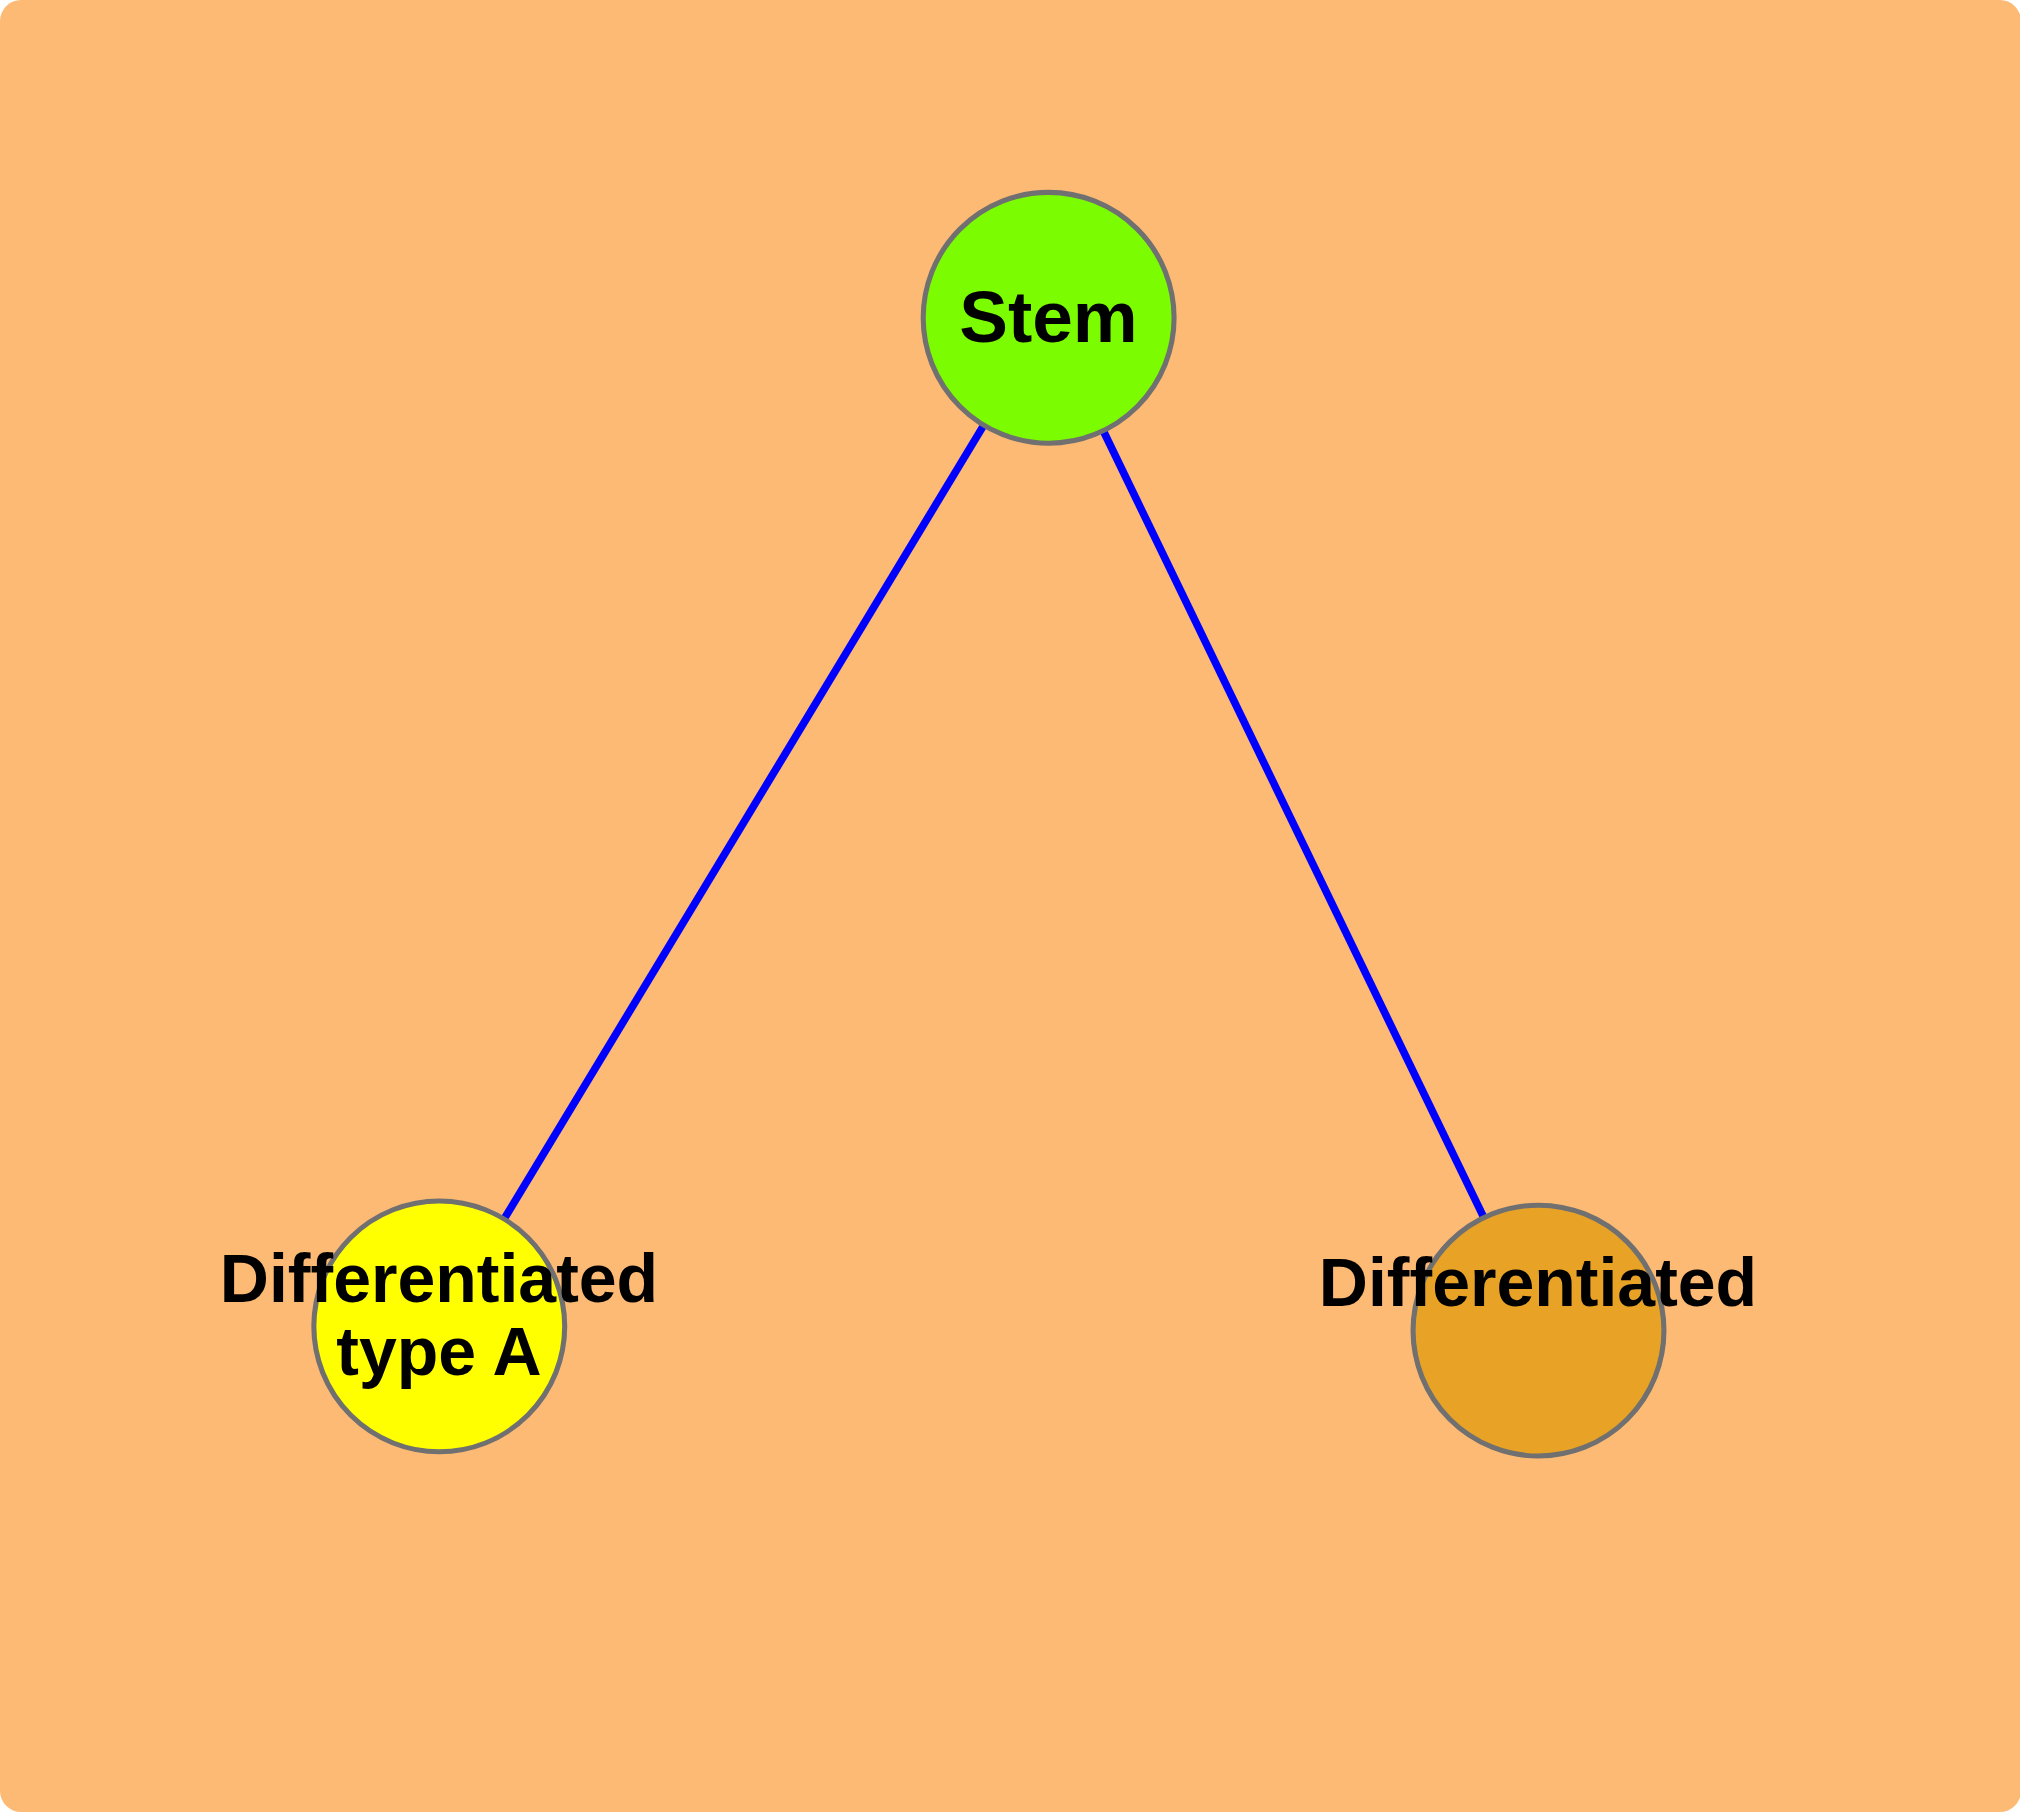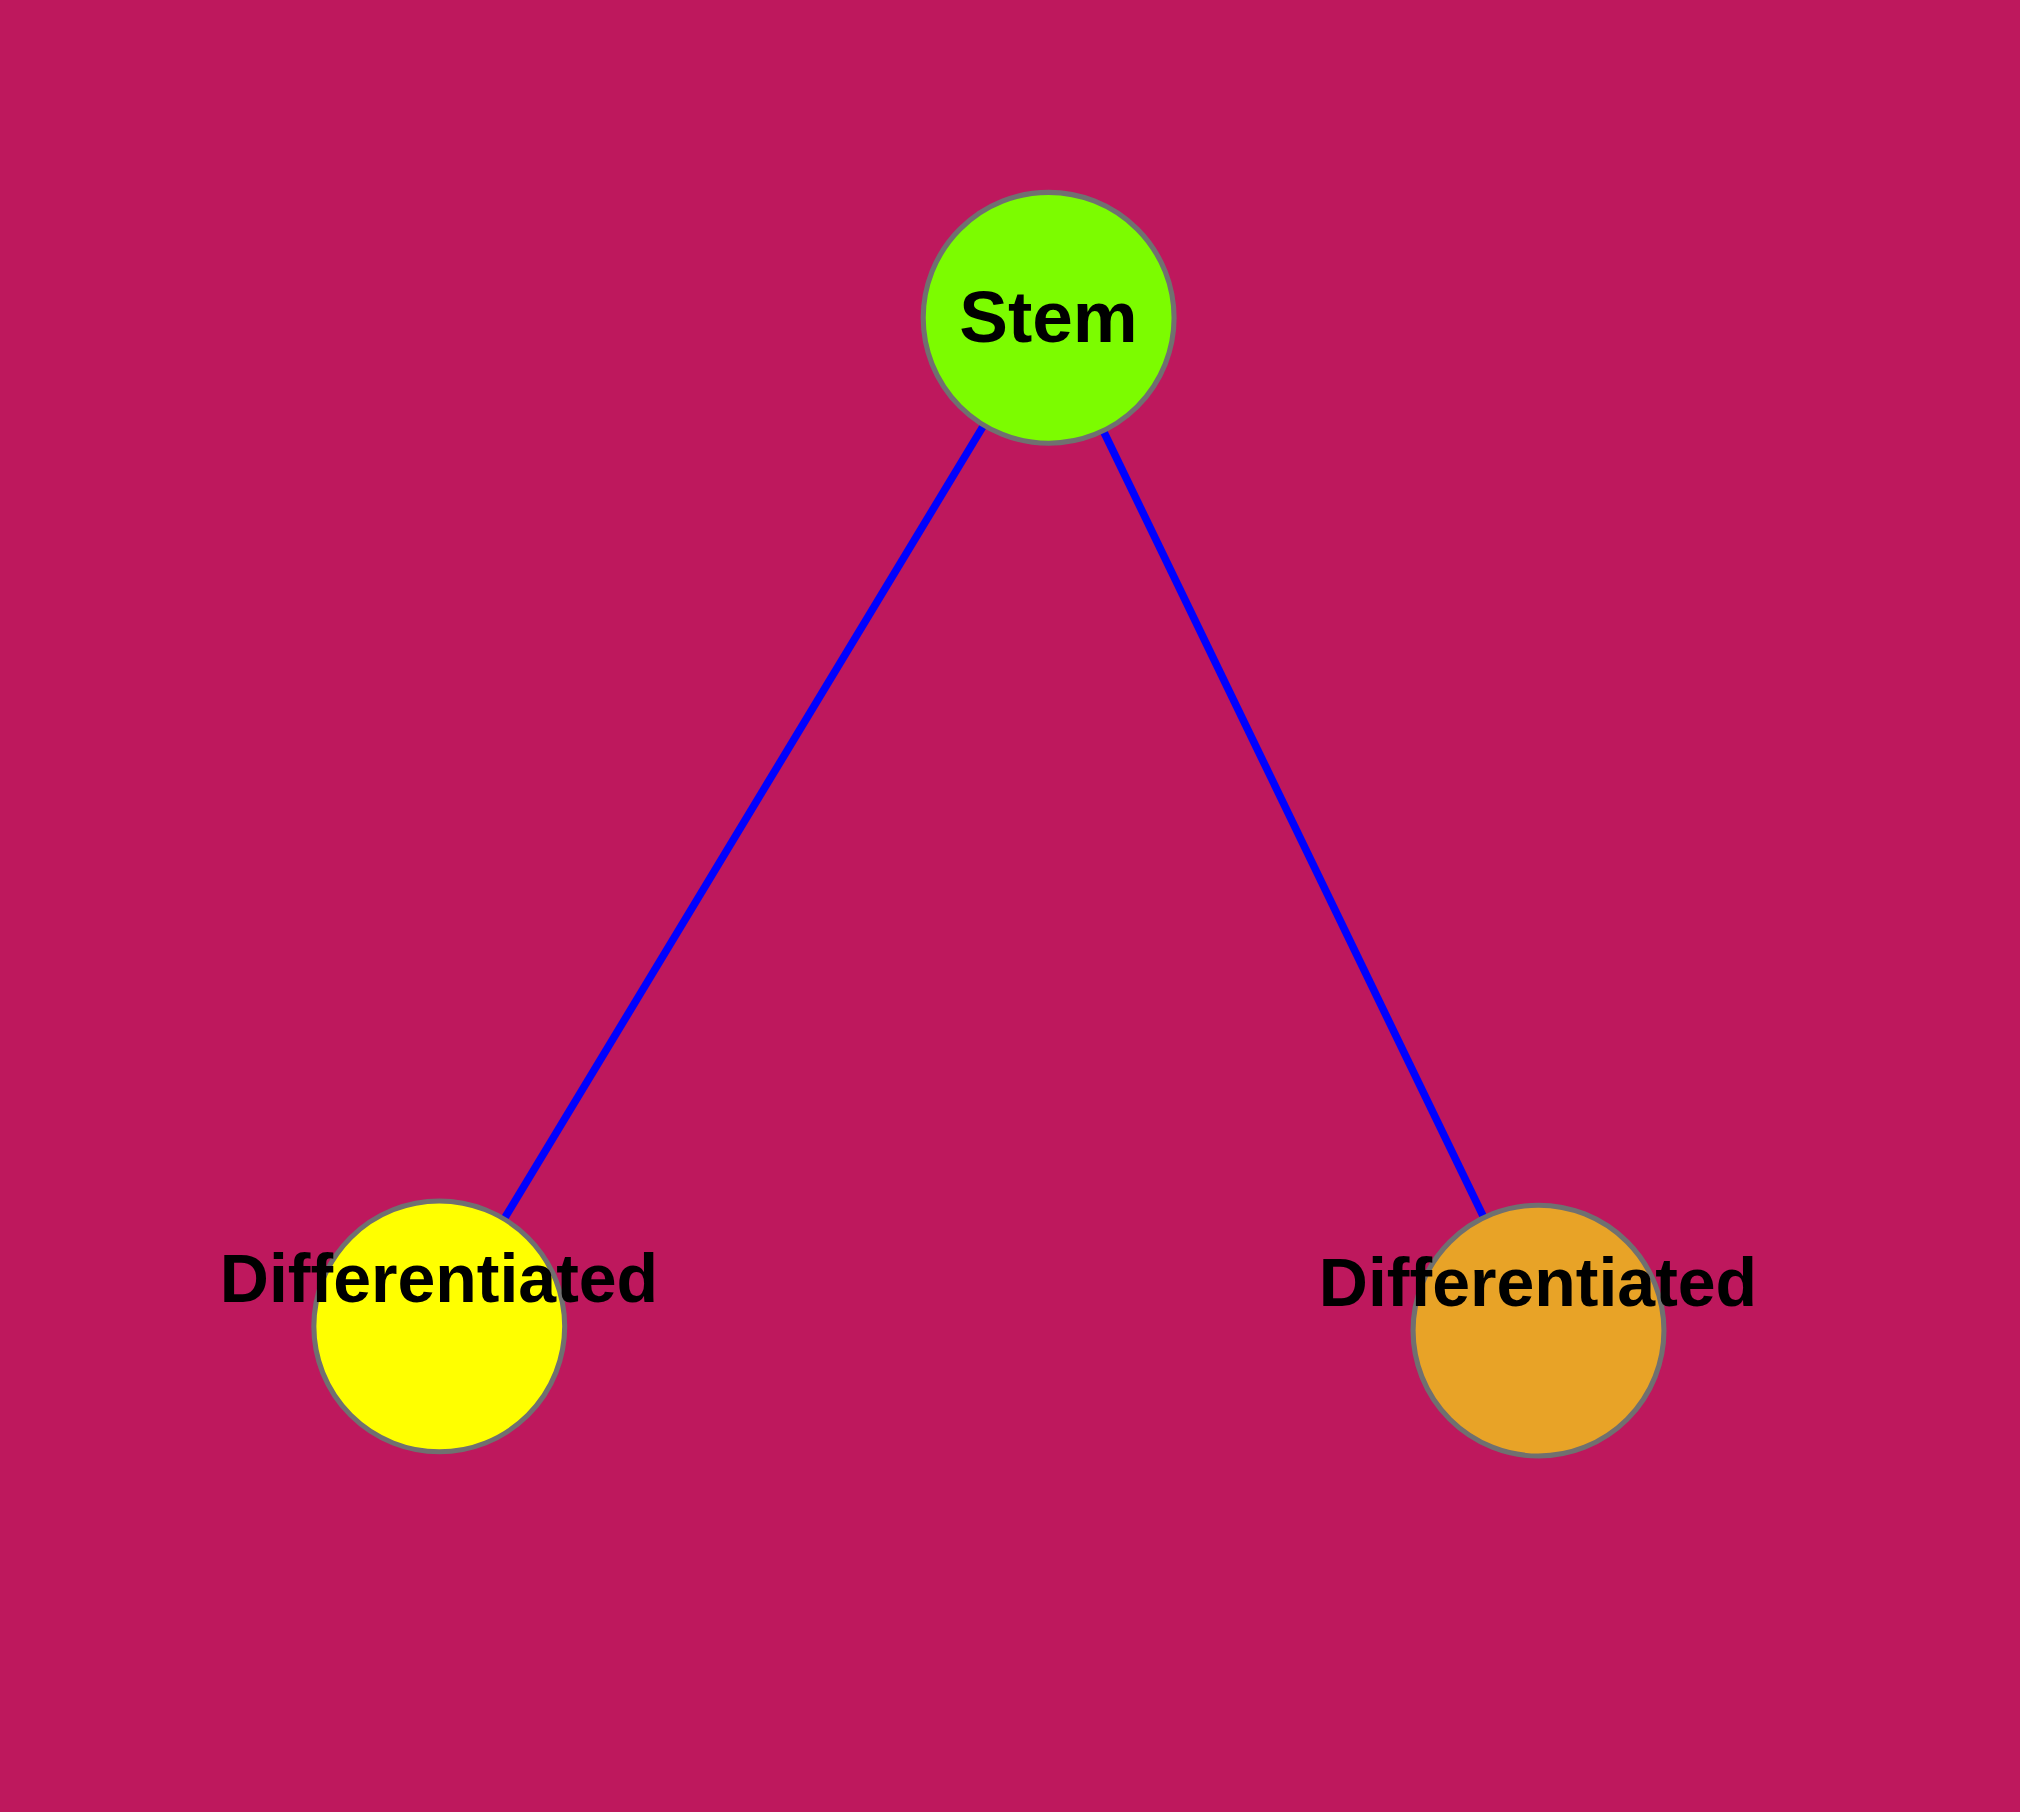--- a/index.html
+++ b/index.html
@@ -39,40 +39,41 @@
   .label-leaf {
     font-size: 68px;
   }
   .label-line {
     display: block;
   }
 </style>
 </head>
 <body>
 
-<div id="canvas" style="background: #be185d;">
+<div id="canvas" style="background: #fdba74; border-radius: 21px;">
 
   <svg id="graph-svg" viewBox="0 0 2384 2138">
     <g>
       <line x1="1159.4293608294304" y1="503.3853416035853" x2="595.5706391705696" y2="1436.6146583964146" stroke="#0000ff" stroke-width="9" stroke-linecap="butt"></line>
       <line x1="1302.313463240199" y1="510.03389026304154" x2="1749.686536759801" y2="1434.9661097369585" stroke="#0000ff" stroke-width="9" stroke-linecap="butt"></line>
     </g>
     <g>
       <circle cx="1237" cy="375" r="148" fill="#7cfc00" stroke="#707070" stroke-width="6"></circle>
       <circle cx="518" cy="1565" r="148" fill="#ffff00" stroke="#707070" stroke-width="6"></circle>
       <circle cx="1815" cy="1570" r="148" fill="#e8a327" stroke="#707070" stroke-width="6"></circle>
     </g>
   </svg>
 
   <div class="node-label label-root" style="left: 794px; top: 278px; width: 509px; color: rgb(0, 0, 0);">
     <span class="label-line">Stem</span>
   </div>
 
   <div class="node-label label-leaf" style="left: 100px; top: 1242px; width: 678px; color: rgb(0, 0, 0);">
     <span class="label-line">Differentiated</span>
+    <span class="label-line">type A</span>
   </div>
 
   <div class="node-label label-leaf" style="left: 1199px; top: 1246px; width: 678px; color: rgb(0, 0, 0);">
     <span class="label-line">Differentiated</span>
   </div>
 
 </div>
 
 
 </body></html>

